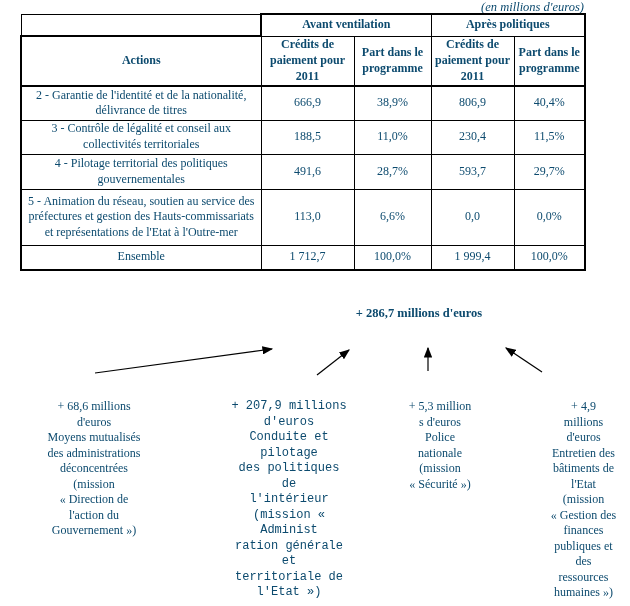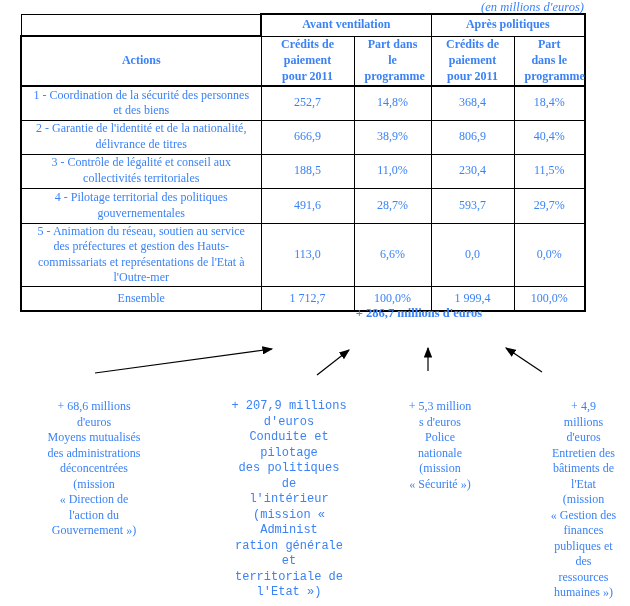--- a/index.html
+++ b/index.html
@@ -1,31 +1,31 @@
 <!DOCTYPE html>
 <html><head>
 <meta charset="utf-8">
 <style>
   html,body { margin:0; padding:0; background:#fff; }
   .page {
     position:relative; width:630px; height:606px; background:#ffffff;
-    font-family:"Liberation Serif", serif; color:#3b82f6;
+    font-family:"Liberation Serif", serif; color:#0c4a6e;
     overflow:hidden;
   }
   .caption {
     position:absolute; top:0px; right:46px;
     font-style:italic; font-size:12.5px; white-space:nowrap;
   }
   table.budget {
     position:absolute; left:20px; top:13px; width:564px;
     border-collapse:collapse; table-layout:fixed; font-size:12px;
   }
   table.budget th, table.budget td {
     border:1.5px solid #000; vertical-align:middle;
-    padding:0 10px; text-align:center; line-height:1.3;
+    padding:0 2px; text-align:center; line-height:1.3;
   }
   table.budget th { font-weight:bold; }
   td.blank-corner { border:none; background:transparent; }
   
   .bl { border-left-width:2px !important; }
   .br { border-right-width:2px !important; }
   .bt { border-top-width:2px !important; }
   .bb { border-bottom-width:2px !important; }
   .hb { border-bottom-width:2px !important; }
   td.action { text-align:left; padding-left:4px; padding-right:3px; }
@@ -69,27 +69,20 @@
       <td class="blank-corner"></td>
       <th colspan="2" class="bt bl">Avant ventilation</th>
       <th colspan="2" class="bt br">Après politiques</th>
     </tr>
     <tr class="h-cols">
       <th class="bl bt hb">Actions</th>
       <th class="hb">Crédits de paiement pour 2011</th>
       <th class="hb">Part dans le programme</th>
       <th class="hb">Crédits de paiement pour 2011</th>
       <th class="hb br">Part dans le programme</th>
-    </tr>
-    <tr class="r-a">
-      <td class="action bl">1 - Coordination de la sécurité des personnes et des biens</td>
-      <td>252,7</td>
-      <td>14,8%</td>
-      <td>368,4</td>
-      <td class="br">18,4%</td>
     </tr>
     <tr class="r-a">
       <td class="action bl">2 - Garantie de l'identité et de la nationalité, délivrance de titres</td>
       <td>666,9</td>
       <td>38,9%</td>
       <td>806,9</td>
       <td class="br">40,4%</td>
     </tr>
     <tr class="r-a">
       <td class="action bl">3 - Contrôle de légalité et conseil aux collectivités territoriales</td>

